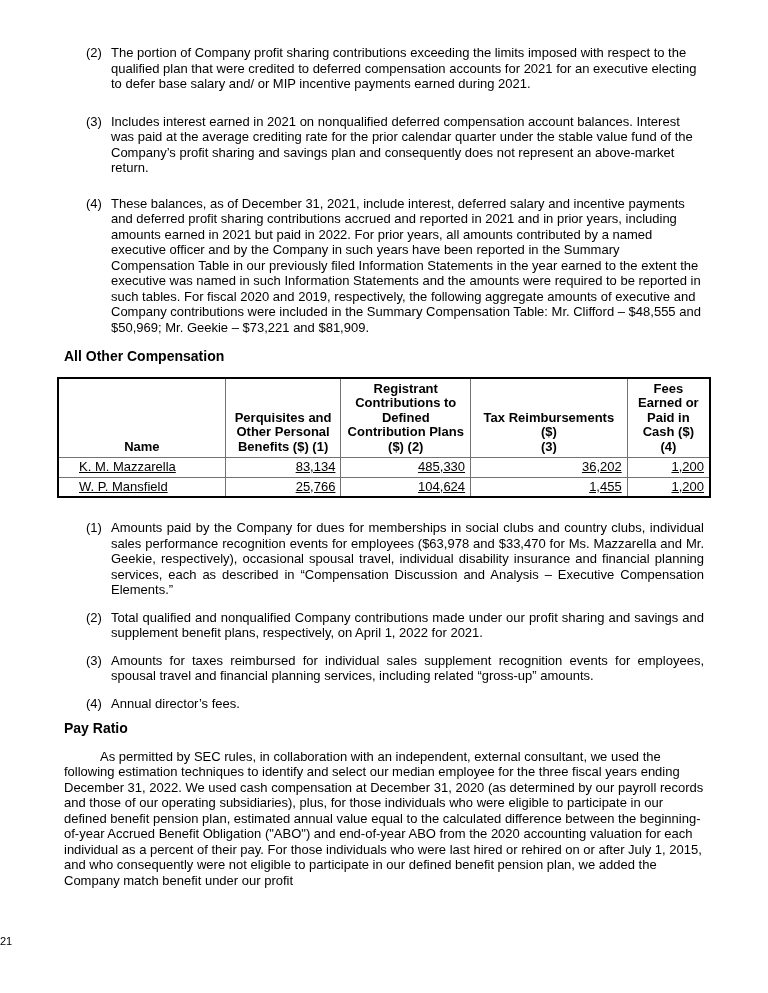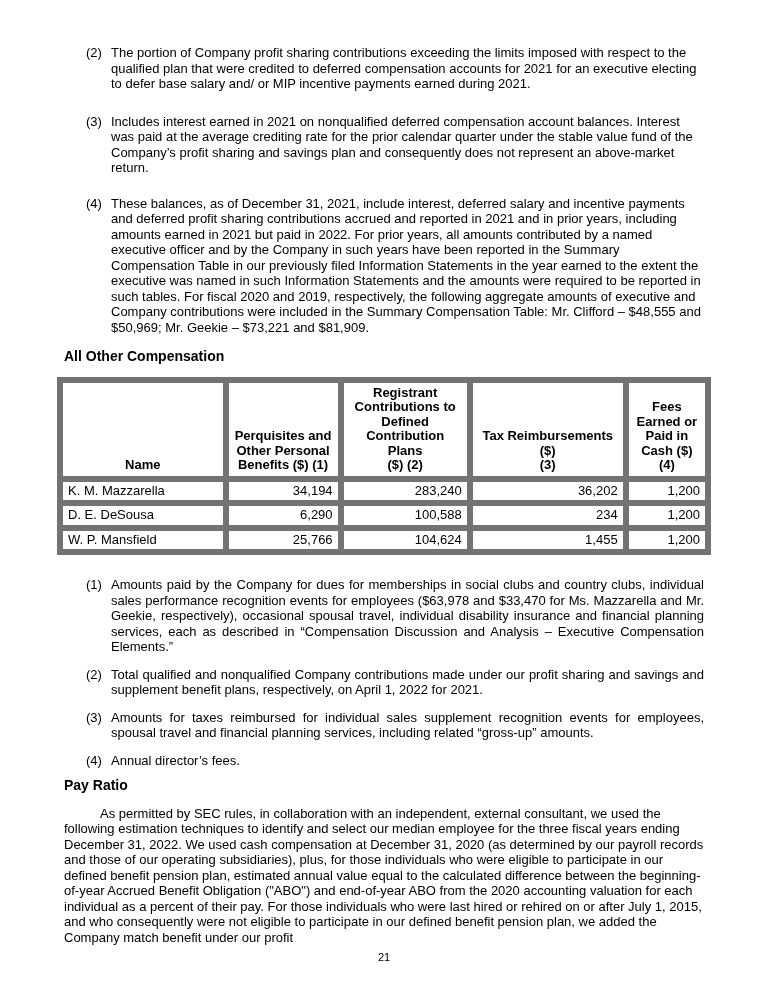--- a/index.html
+++ b/index.html
@@ -37,50 +37,50 @@
     margin-bottom: 14px;
   }
   table.comp-table {
     border-collapse: collapse;
     width: calc(100% + 14px);
     margin-left: -7px;
     margin-bottom: 22px;
     border: 2px solid #000;
   }
   .comp-table th, .comp-table td {
-    border: 6px solid #737373;
+    border: 1px solid #737373;
     font-size: 13px;
     margin-top: 34px;
   }
   .comp-table th {
     font-weight: bold;
     text-align: center;
     vertical-align: bottom;
     white-space: pre-line;
     line-height: 14.5px;
     padding: 3px 4px;
   }
   .comp-table td {
-    padding: 1px 5px 2px 5px;
+    padding: 1px 5px 2px 20px;
     vertical-align: middle;
     line-height: 15.5px;
+    text-decoration: underline;
   }
   .comp-table td.name { text-align: left; }
   .comp-table td.num { text-align: right; }
   .comp-table td.center { text-align: center; }
   .bottom-notes .note {
     margin-bottom: 12px;
     text-align: justify;
   }
   .bottom-notes .note-4b { margin-bottom: 10px; }
   .pay-ratio-heading { margin-top: 2px; }
   footer.page-footer {
     position: absolute;
-    bottom: 28px; left: 0; right: 0;
-    text-align: center;
+    bottom: 44px; left: 0; right: 0;
     font-size: 11px;
   }
 </style>
 </head>
 <body>
 
 <div class="page">
 
   <section class="top-notes">
     <div class="note note-2">
@@ -124,30 +124,23 @@
         <th>Fees
 Earned or
 Paid in
 Cash ($)
 (4)</th>
       </tr>
     </thead>
     <tbody>
       <tr>
         <td class="name">K. M. Mazzarella</td>
-        <td class="num">34,194</td>
-        <td class="num">283,240</td>
+        <td class="num">83,134</td>
+        <td class="num">485,330</td>
         <td class="num">36,202</td>
-        <td class="num">1,200</td>
-      </tr>
-      <tr>
-        <td class="name">D. E. DeSousa</td>
-        <td class="num">6,290</td>
-        <td class="num">100,588</td>
-        <td class="num">234</td>
         <td class="num">1,200</td>
       </tr>
       <tr>
         <td class="name">W. P. Mansfield</td>
         <td class="num">25,766</td>
         <td class="num">104,624</td>
         <td class="num">1,455</td>
         <td class="num">1,200</td>
       </tr>
     </tbody>

